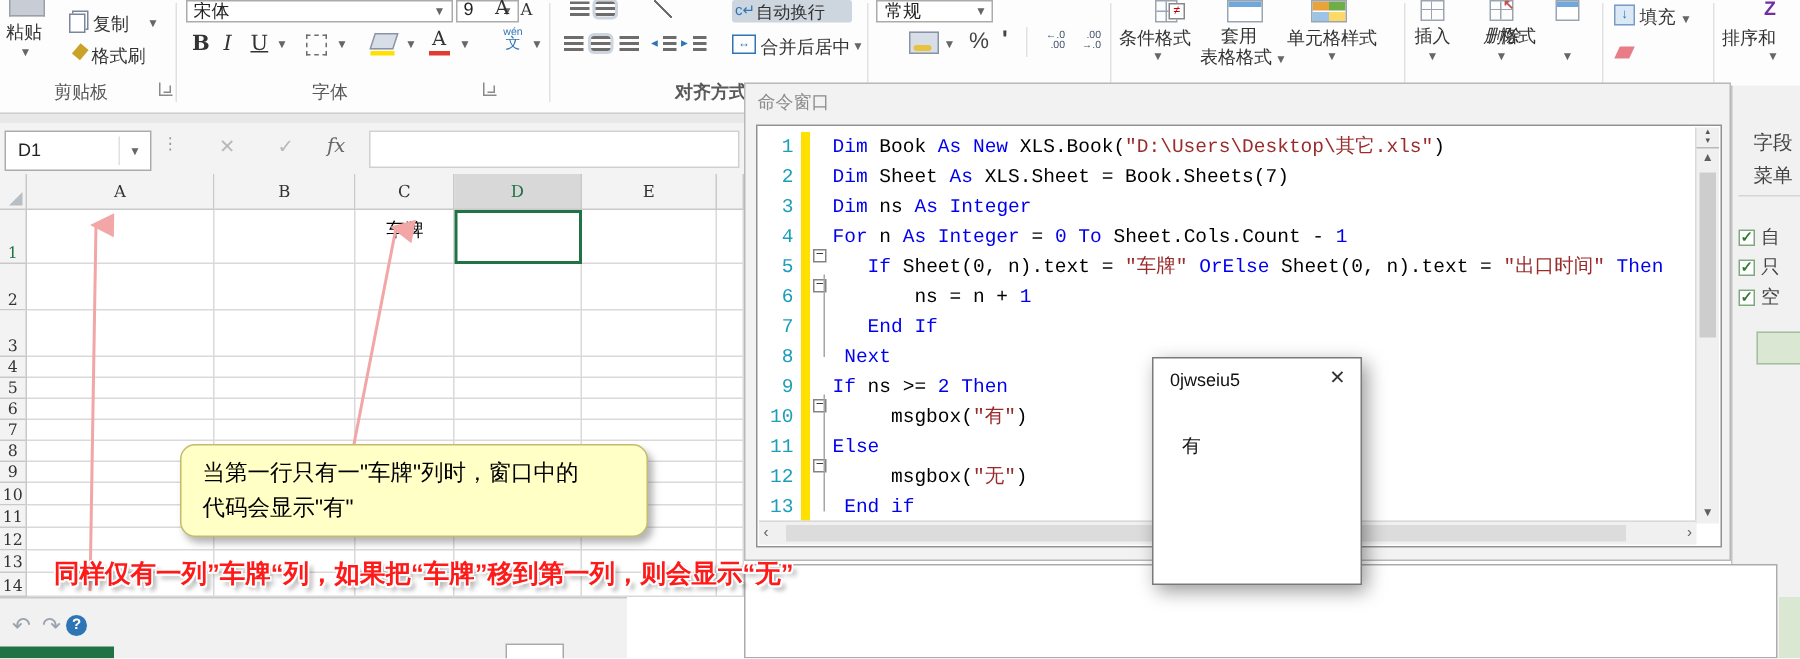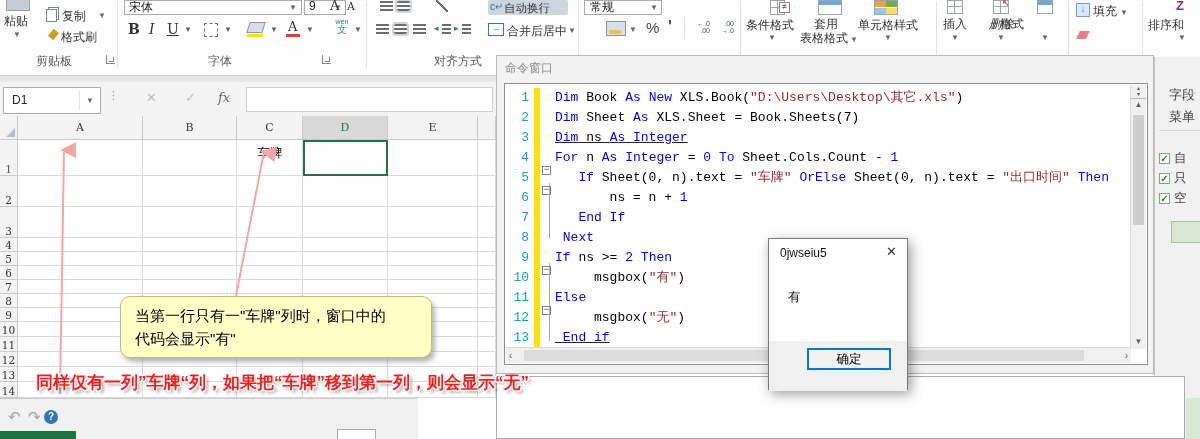--- a/index.html
+++ b/index.html
@@ -156,21 +156,21 @@
         <span style="color:#2e75b6;font-size:9px;position:absolute;left:-2px;top:-1px;">◂</span>
         <span class="bars" style="left:6px;top:0;width:9px;"></span>
       </div>
     <div class="mini" style="left:456px;top:24px;width:15px;height:10px;">
         <span style="color:#2e75b6;font-size:9px;position:absolute;left:-2px;top:-1px;">▸</span>
         <span class="bars" style="left:6px;top:0;width:9px;"></span>
       </div>
     <div class="mini" style="left:488px;top:23px;width:14px;height:11px;border:1px solid #2e75b6;color:#2e75b6;font-size:8px;text-align:center;line-height:10px;">↔</div>
     <div class="rlabel" style="left:507px;top:23px;">合并后居中</div>
     <div class="dd" style="left:568px;top:27px;">▼</div>
-    <div class="glabel" style="left:420px;width:76px;">对齐方式</div>
+    <div class="glabel" style="left:436px;width:76px;font-weight:bold;">对齐方式</div>
     <div class="rdiv" style="left:578px;"></div>
 
     <div class="boxbtn" style="left:584px;top:0;width:76px;height:13px;">
       <span style="position:absolute;left:5px;top:-2px;">常规</span>
       <span class="dd" style="right:3px;top:3px;">▼</span>
     </div>
     <div class="mini" style="left:606px;top:21px;width:18px;height:13px;background:#d8dee8;border:1px solid #8a93a3;">
       <span style="position:absolute;left:2px;bottom:1px;width:12px;height:4px;background:#e8c33d;border-radius:2px;"></span>
     </div>
     <div class="dd" style="left:629px;top:26px;">▼</div>
@@ -339,31 +339,31 @@
   <div id="lowpanel"></div>
   <div id="greenstrip"></div>
 
   <div id="cmdwin">
     <div id="cmdtitle">命令窗口</div>
     <div id="codearea">
       <div id="yellowbar"></div>
       <div id="codelines">
           <div class="code-line" style="top: 4px;"><span class="ln">1</span><span class="gap1"></span><span class="foldc"></span><span class="kw">Dim</span><span class="pl"> Book </span><span class="kw">As</span><span class="pl"> </span><span class="kw">New</span><span class="pl"> XLS.Book(</span><span class="str">"D:\Users\Desktop\其它.xls"</span><span class="pl">)</span></div>
           <div class="code-line" style="top: 24px;"><span class="ln">2</span><span class="gap1"></span><span class="foldc"></span><span class="kw">Dim</span><span class="pl"> Sheet </span><span class="kw">As</span><span class="pl"> XLS.Sheet = Book.Sheets(7)</span></div>
-          <div class="code-line" style="top: 44px; text-decoration: underline;"><span class="ln">3</span><span class="gap1"></span><span class="foldc"></span><span class="kw">Dim</span><span class="pl"> ns </span><span class="kw">As</span><span class="pl"> </span><span class="kw">Integer</span></div>
+          <div class="code-line" style="top: 44px;"><span class="ln">3</span><span class="gap1"></span><span class="foldc"></span><span class="kw">Dim</span><span class="pl"> ns </span><span class="kw">As</span><span class="pl"> </span><span class="kw">Integer</span></div>
           <div class="code-line" style="top: 64px;"><span class="ln">4</span><span class="gap1"></span><span class="foldc"><span class="foldbox">−</span></span><span class="kw">For</span><span class="pl"> n </span><span class="kw">As</span><span class="pl"> </span><span class="kw">Integer</span><span class="pl"> = </span><span class="num">0</span><span class="pl"> </span><span class="kw">To</span><span class="pl"> Sheet.Cols.Count - </span><span class="num">1</span></div>
           <div class="code-line" style="top: 84px;"><span class="ln">5</span><span class="gap1"></span><span class="foldc"><span class="foldbox">−</span></span><span class="pl">   </span><span class="kw">If</span><span class="pl"> Sheet(0, n).text = </span><span class="str">"车牌"</span><span class="pl"> </span><span class="kw">OrElse</span><span class="pl"> Sheet(0, n).text = </span><span class="str">"出口时间"</span><span class="pl"> </span><span class="kw">Then</span></div>
           <div class="code-line" style="top: 104px;"><span class="ln">6</span><span class="gap1"></span><span class="foldc"></span><span class="pl">       ns = n + </span><span class="num">1</span></div>
           <div class="code-line" style="top: 124px;"><span class="ln">7</span><span class="gap1"></span><span class="foldc"></span><span class="pl">   </span><span class="kw">End If</span></div>
           <div class="code-line" style="top: 144px;"><span class="ln">8</span><span class="gap1"></span><span class="foldc"></span><span class="pl"> </span><span class="kw">Next</span></div>
           <div class="code-line" style="top: 164px;"><span class="ln">9</span><span class="gap1"></span><span class="foldc"><span class="foldbox">−</span></span><span class="kw">If</span><span class="pl"> ns &gt;= </span><span class="num">2</span><span class="pl"> </span><span class="kw">Then</span></div>
           <div class="code-line" style="top: 184px;"><span class="ln">10</span><span class="gap1"></span><span class="foldc"></span><span class="pl">     msgbox(</span><span class="str">"有"</span><span class="pl">)</span></div>
           <div class="code-line" style="top: 204px;"><span class="ln">11</span><span class="gap1"></span><span class="foldc"><span class="foldbox">−</span></span><span class="kw">Else</span></div>
           <div class="code-line" style="top: 224px;"><span class="ln">12</span><span class="gap1"></span><span class="foldc"></span><span class="pl">     msgbox(</span><span class="str">"无"</span><span class="pl">)</span></div>
-          <div class="code-line" style="top: 244px; text-decoration: underline;"><span class="ln">13</span><span class="gap1"></span><span class="foldc"></span><span class="pl"> </span><span class="kw">End if</span></div>
+          <div class="code-line" style="top: 244px;"><span class="ln">13</span><span class="gap1"></span><span class="foldc"></span><span class="pl"> </span><span class="kw">End if</span></div>
         </div>
       <div class="conn" style="top:99px;height:55px;"></div>
       <div class="conn" style="top:179px;height:78px;"></div>
       <div id="vscroll">
         <div id="split">▴<br>▾</div>
         <div class="sarrow" style="top:15px;">▲</div>
         <div id="vthumb"></div>
         <div class="sarrow" style="top:252px;">▼</div>
       </div>
       <div id="hscroll">
@@ -371,18 +371,15 @@
         <div id="hthumb"></div>
         <span class="harrow" style="right:3px;">›</span>
       </div>
     </div>
   </div>
 
   <div id="dialog">
     <div id="dlg-title">0jwseiu5</div>
     <div id="dlg-close">✕</div>
     <div id="dlg-msg">有</div>
-    <div id="dlg-footer">
-      <div id="dlg-ok">确定</div>
-    </div>
   </div>
 
 </div>
 
 </body></html>

